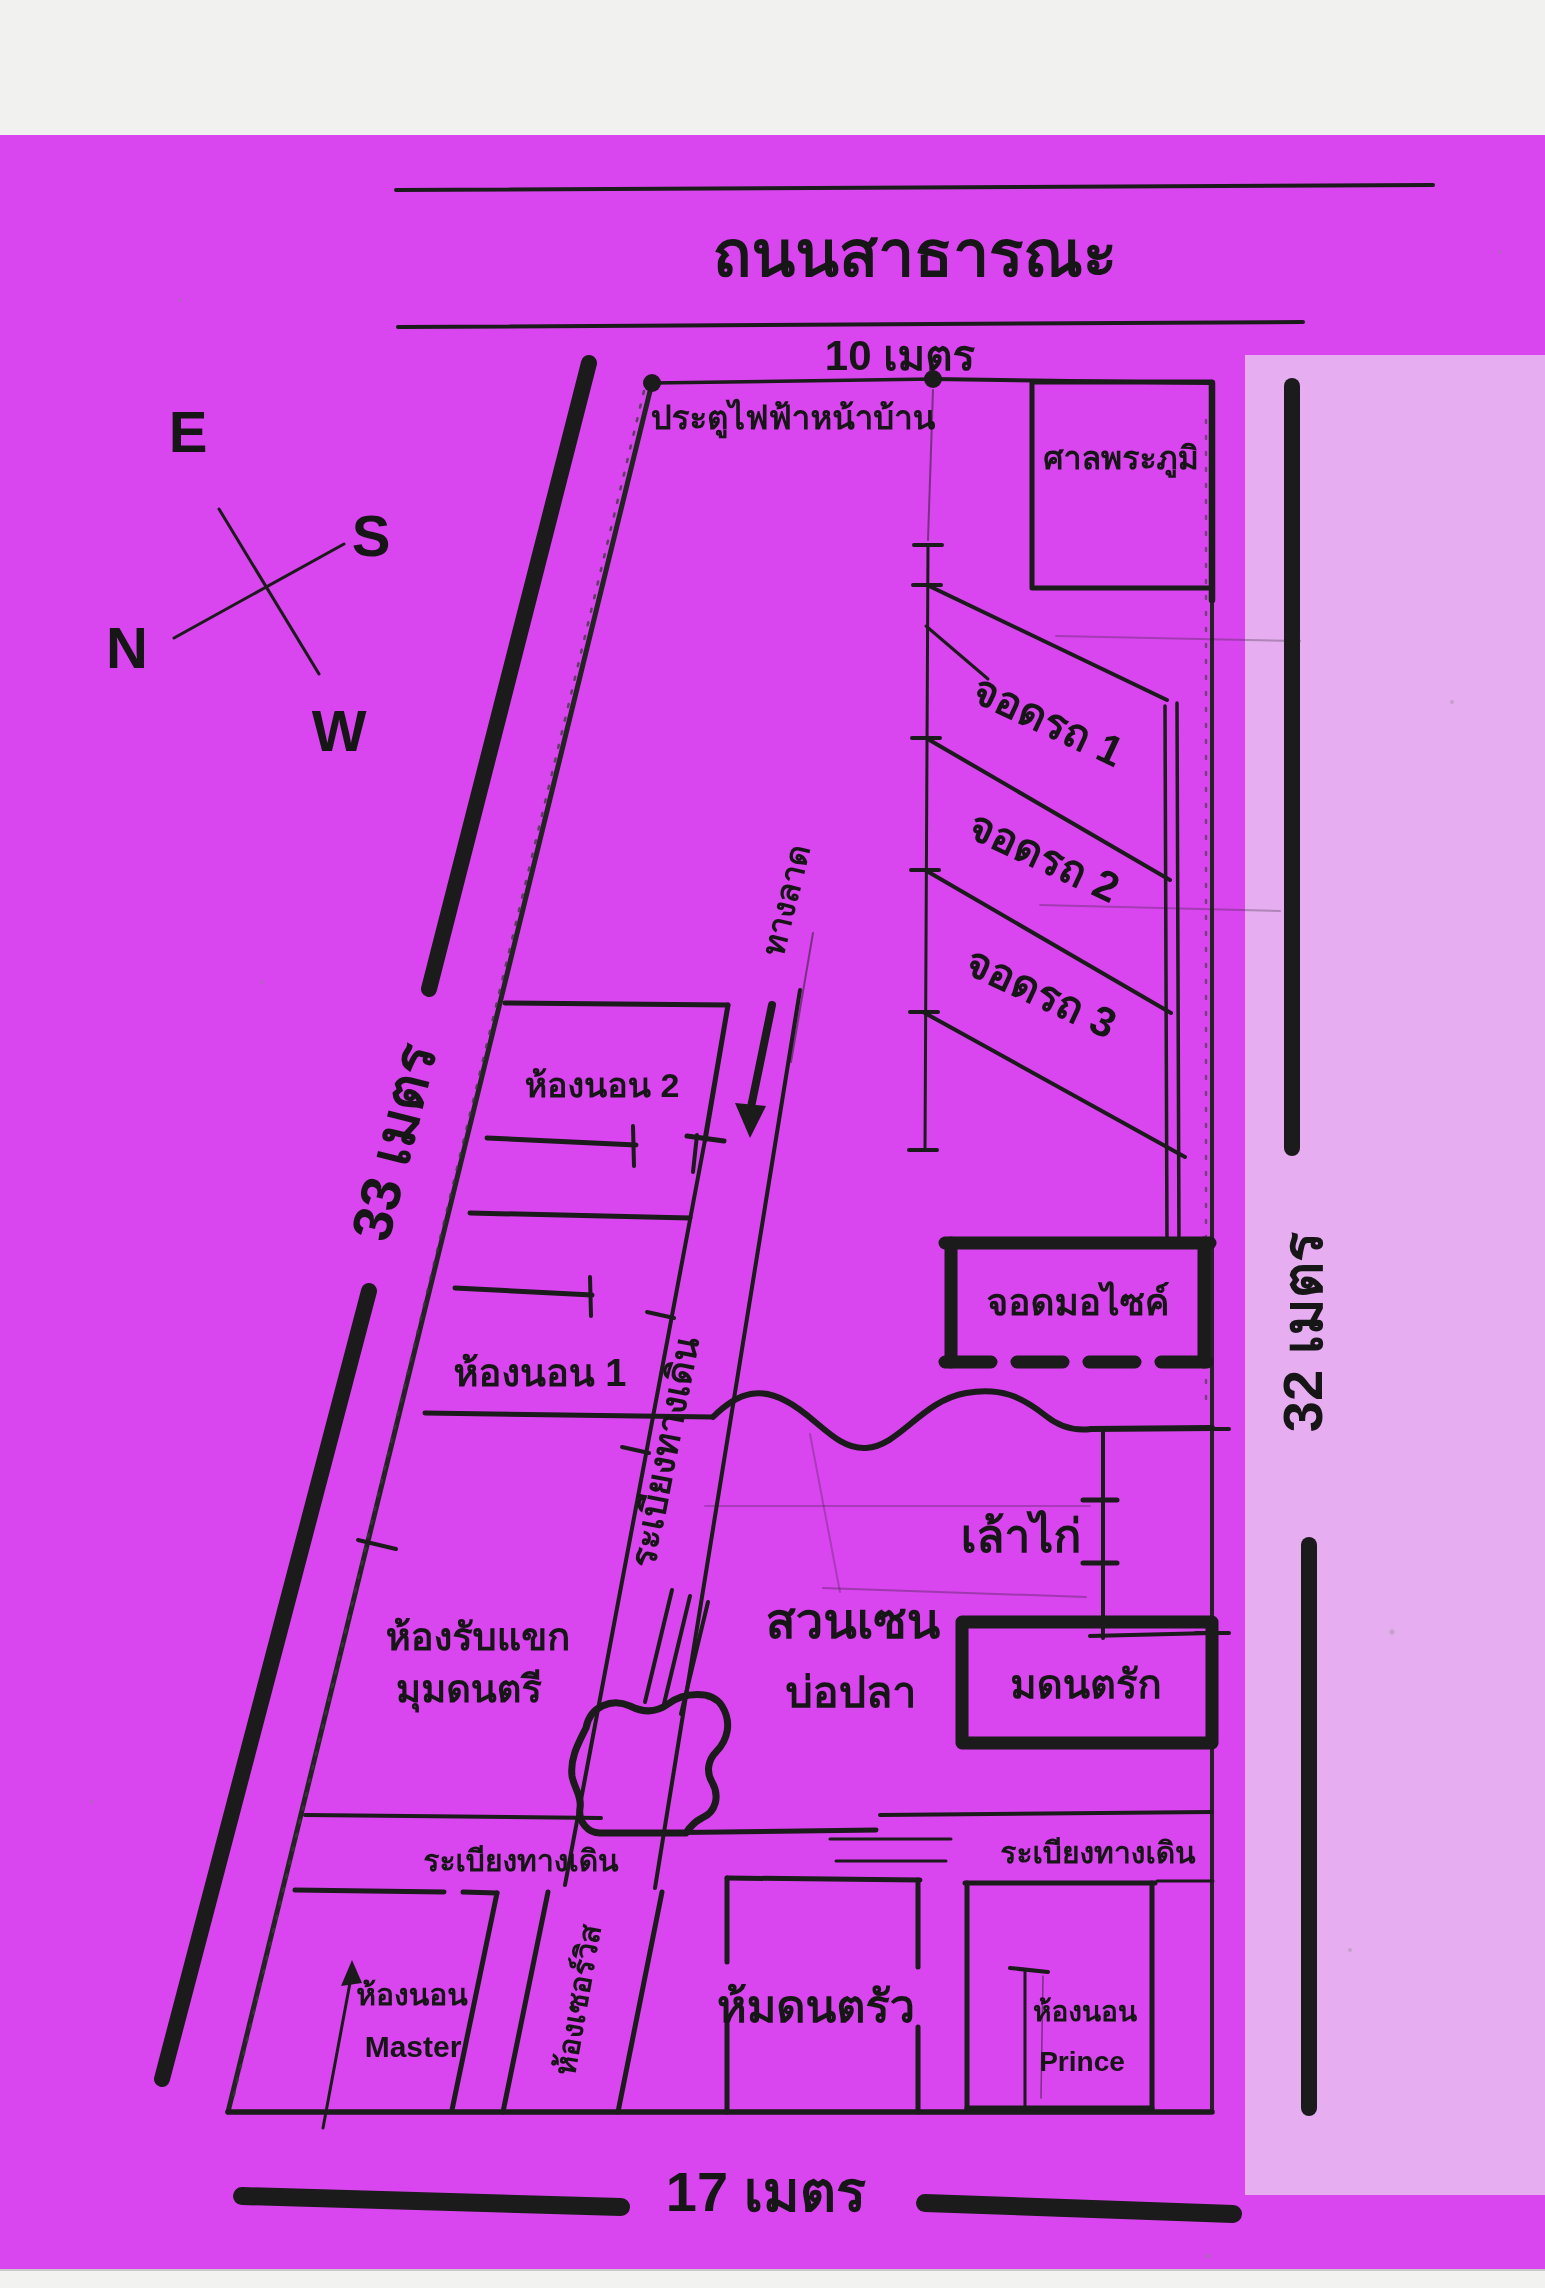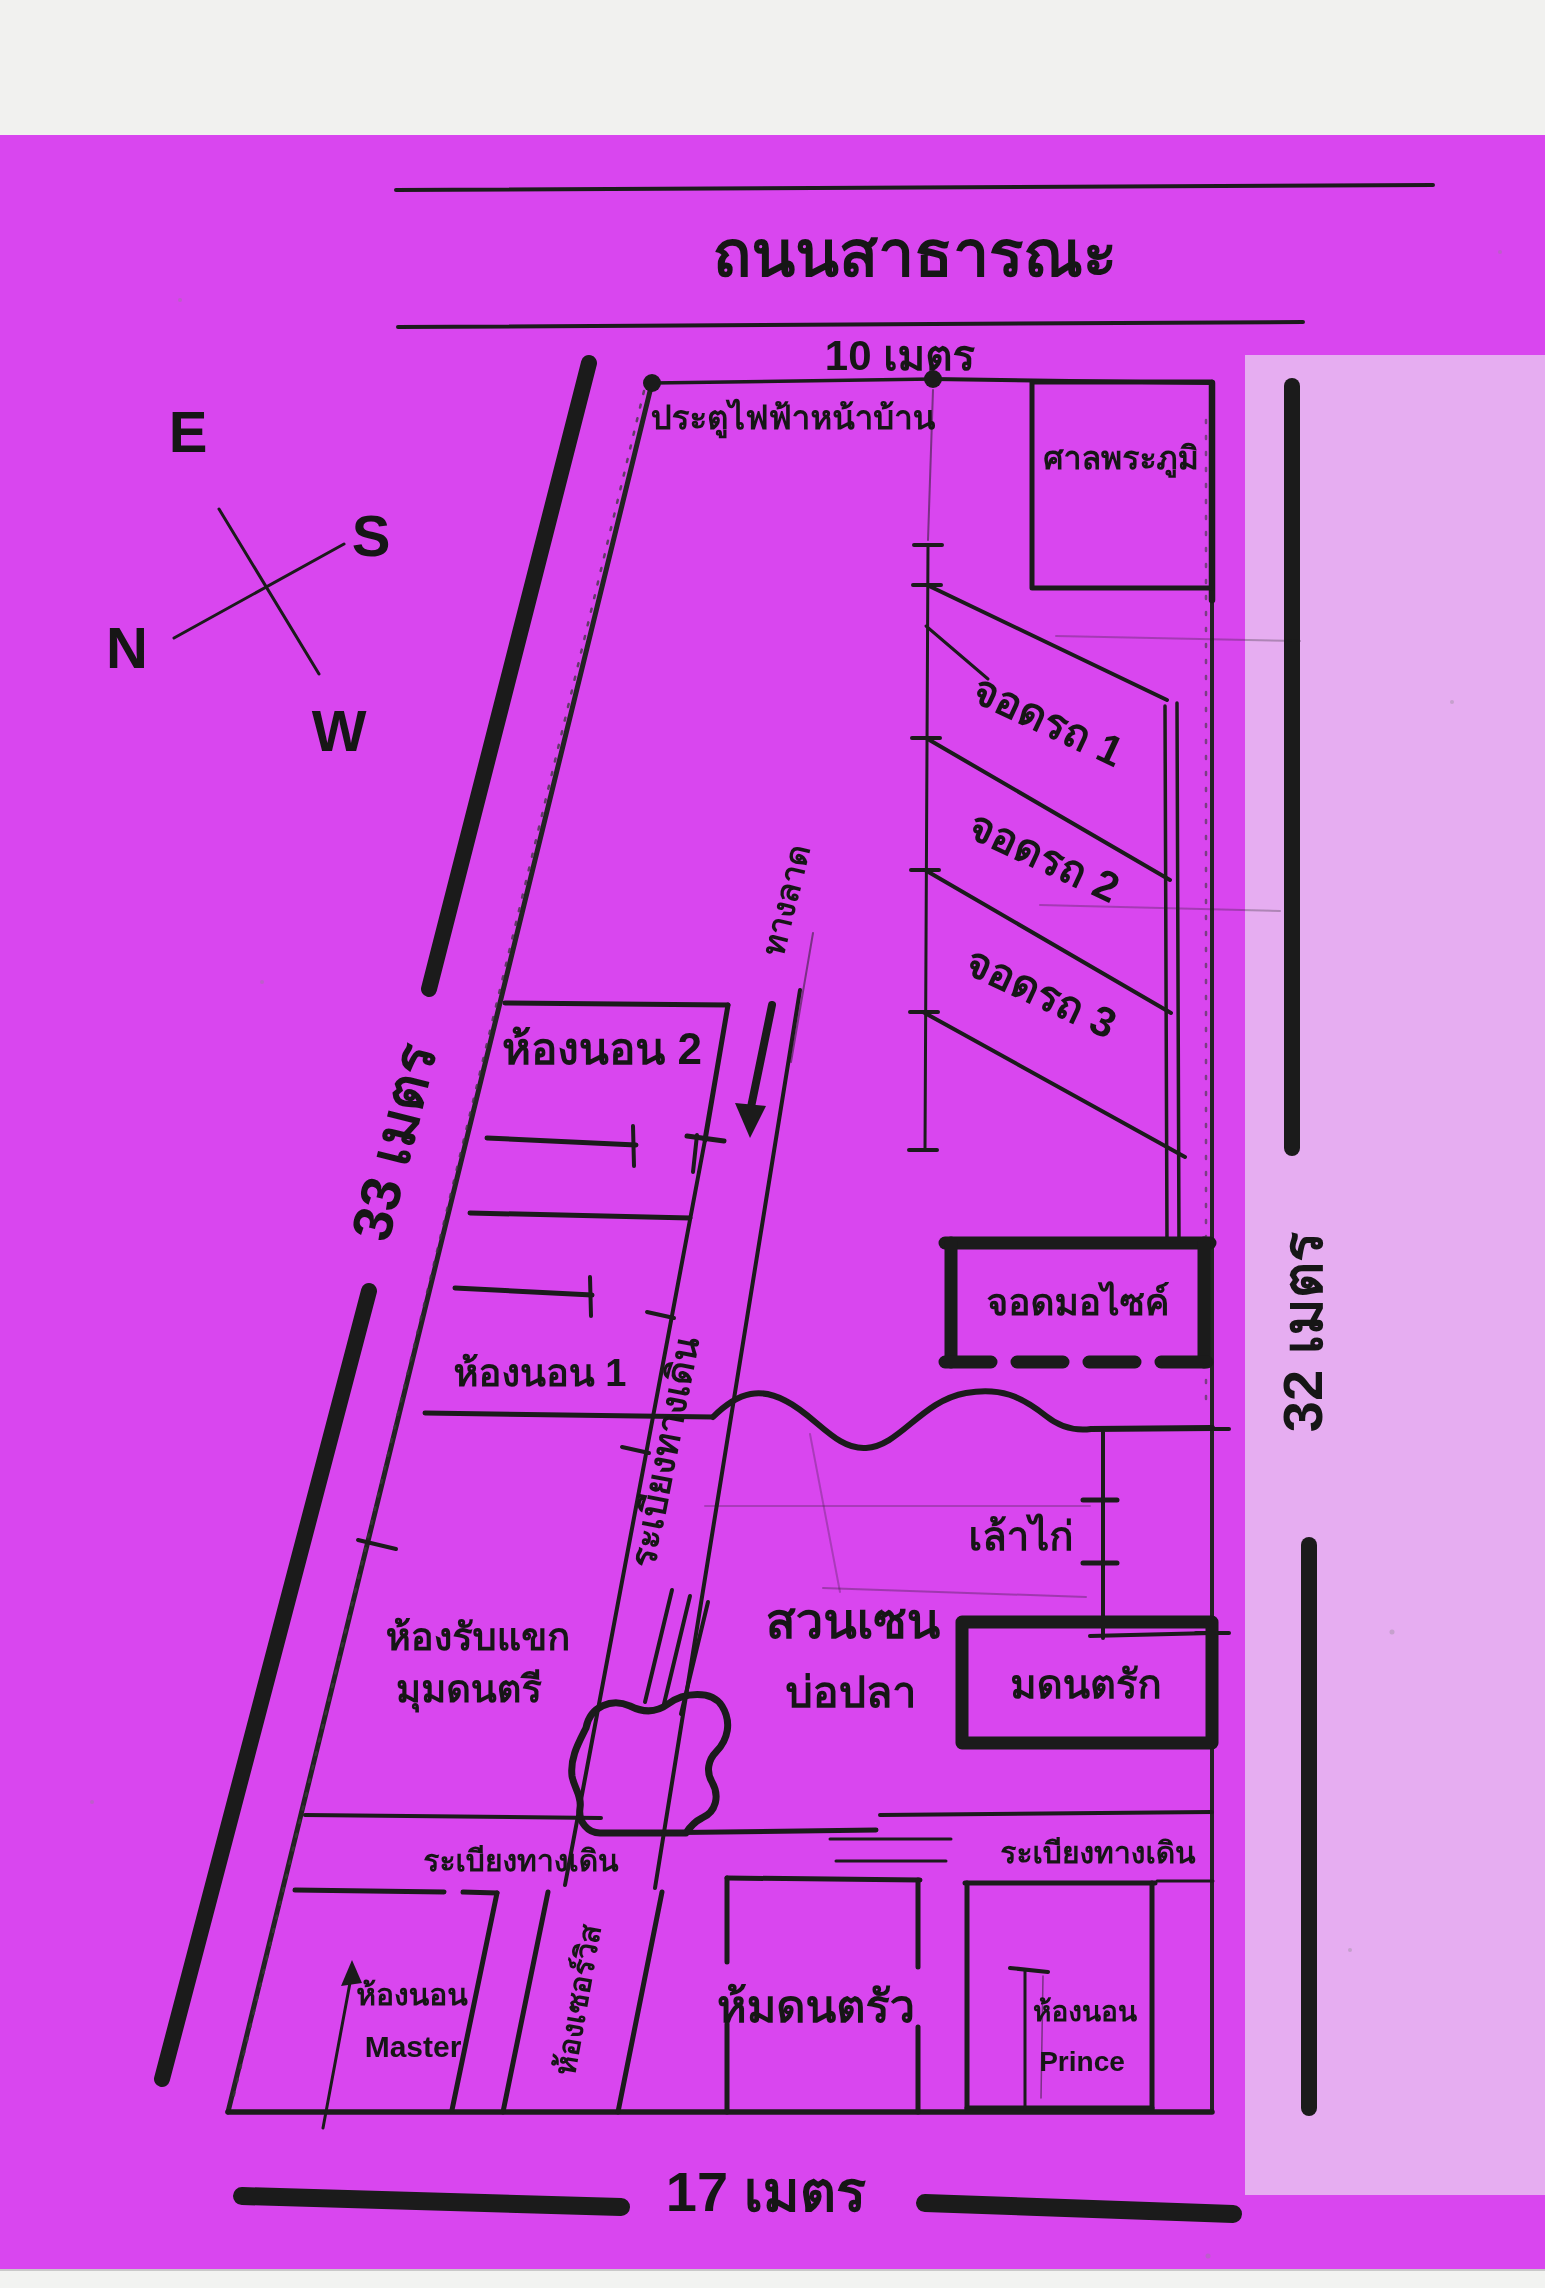--- a/index.html
+++ b/index.html
@@ -171,27 +171,27 @@
   <div class="lbl rot25" style="left:1048px;top:721px;font-size:42px;">จอดรถ 1</div>
   <div class="lbl rot25" style="left:1044px;top:857px;font-size:42px;">จอดรถ 2</div>
   <div class="lbl rot25" style="left:1041px;top:993px;font-size:42px;">จอดรถ 3</div>
 
   <div class="lbl rotm76" style="left:786px;top:900px;font-size:32px;">ทางลาด</div>
 
   <div class="lbl rotm76" style="left:394px;top:1142px;font-size:56px;">33 เมตร</div>
   <div class="lbl rotm90" style="left:1303px;top:1332px;font-size:56px;">32 เมตร</div>
   <div class="lbl" style="left:766px;top:2192px;font-size:56px;">17 เมตร</div>
 
-  <div class="lbl" style="left:602px;top:1049px;font-size:44px;">ห้องนอน 2</div>
+  <div class="lbl" style="left:602px;top:1085px;font-size:34px;">ห้องนอน 2</div>
   <div class="lbl" style="left:540px;top:1373px;font-size:38px;">ห้องนอน 1</div>
 
   <div class="lbl rotm79" style="left:665px;top:1452px;font-size:36px;">ระเบียงทางเดิน</div>
 
   <div class="lbl" style="left:1078px;top:1302px;font-size:37px;">จอดมอไซค์</div>
-  <div class="lbl" style="left:1021px;top:1536px;font-size:40px;">เล้าไก่</div>
+  <div class="lbl" style="left:1021px;top:1536px;font-size:46px;">เล้าไก่</div>
 
   <div class="lbl" style="left:478px;top:1621px;font-size:38px;margin-top:16px;">ห้องรับแขก</div>
   <div class="lbl" style="left:469px;top:1689px;font-size:38px;">มุมดนตรี</div>
 
   <div class="lbl" style="left:853px;top:1621px;font-size:49px;">สวนเซน</div>
   <div class="lbl" style="left:851px;top:1692px;font-size:43px;">บ่อปลา</div>
 
   <div class="lbl" style="left:1086px;top:1684px;font-size:40px;">มดนตรัก</div>
 
   <div class="lbl" style="left:521px;top:1861px;font-size:30px;">ระเบียงทางเดิน</div>

